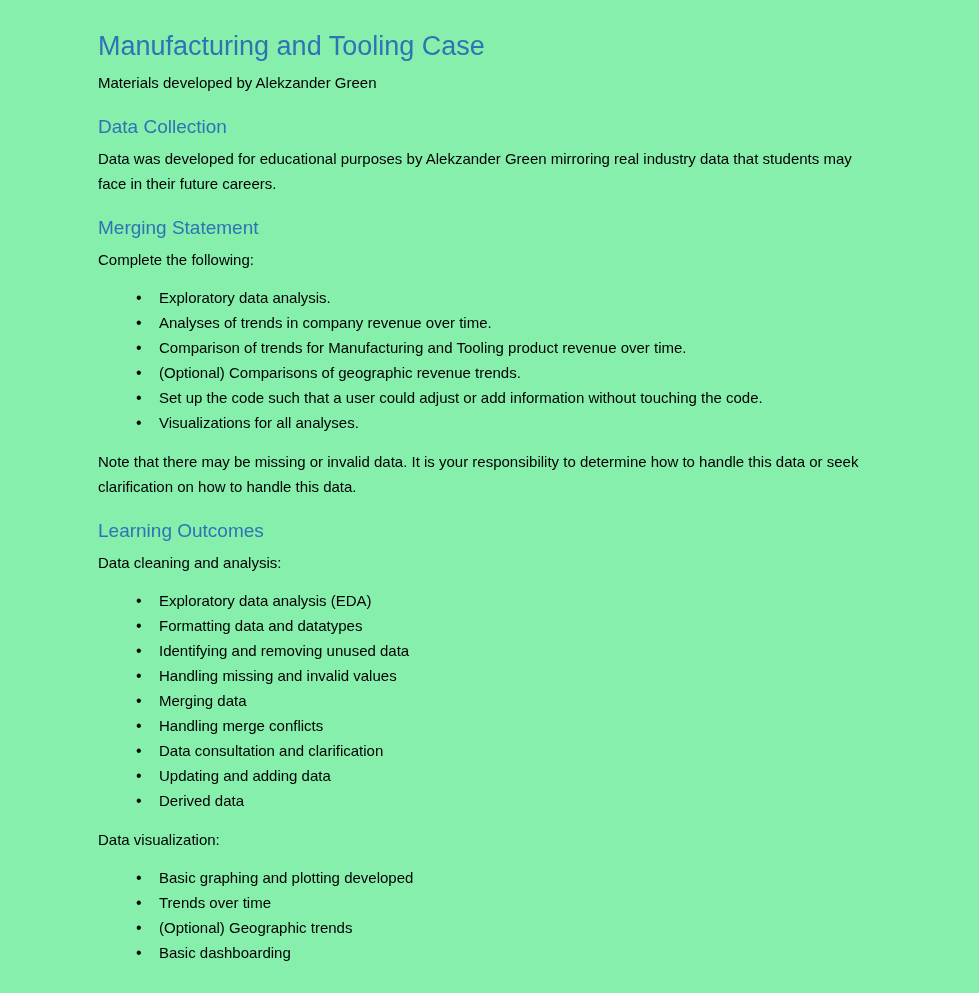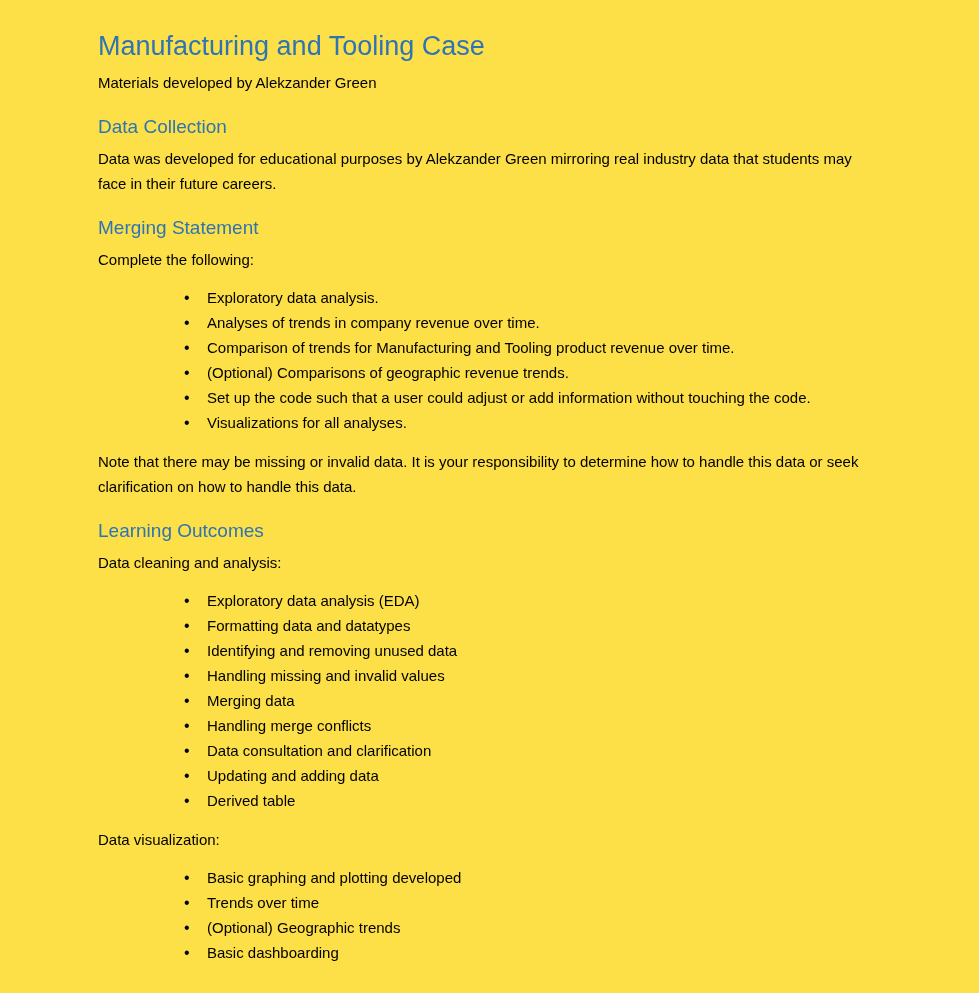--- a/index.html
+++ b/index.html
@@ -5,21 +5,21 @@
   html, body {
     margin: 0;
     padding: 0;
     background: #ffffff;
   }
   .page {
     position: relative;
     width: 979px;
     height: 993px;
     box-sizing: border-box;
-    background: #fde047;
+    background: #86efac;
     padding: 30px 96px 0 98px;
     overflow: hidden;
     font-family: "Liberation Sans", sans-serif;
     font-size: 15px;
     line-height: 25px;
     color: #000000;
   }
   .doc-title {
     font-family: "Liberation Sans", sans-serif;
     font-weight: 300;
@@ -43,21 +43,20 @@
     margin: 0 0 10px 0;
   }
   ul.bullet-list {
     list-style: none;
     margin: 13px 0 14px 0;
     padding: 0 0 0 61px;
   }
   ul.bullet-list li {
     position: relative;
     line-height: 25px;
-    margin-left: 48px;
   }
   ul.bullet-list li::before {
     content: "\2022";
     position: absolute;
     left: -23px;
     top: 0;
     font-size: 16px;
   }
 </style>
 </head>
@@ -94,21 +93,21 @@
 
   <ul class="bullet-list">
     <li>Exploratory data analysis (EDA)</li>
     <li>Formatting data and datatypes</li>
     <li>Identifying and removing unused data</li>
     <li>Handling missing and invalid values</li>
     <li>Merging data</li>
     <li>Handling merge conflicts</li>
     <li>Data consultation and clarification</li>
     <li>Updating and adding data</li>
-    <li>Derived table</li>
+    <li>Derived data</li>
   </ul>
 
   <p class="body-text">Data visualization:</p>
 
   <ul class="bullet-list">
     <li>Basic graphing and plotting developed</li>
     <li>Trends over time</li>
     <li>(Optional) Geographic trends</li>
     <li>Basic dashboarding</li>
   </ul>

